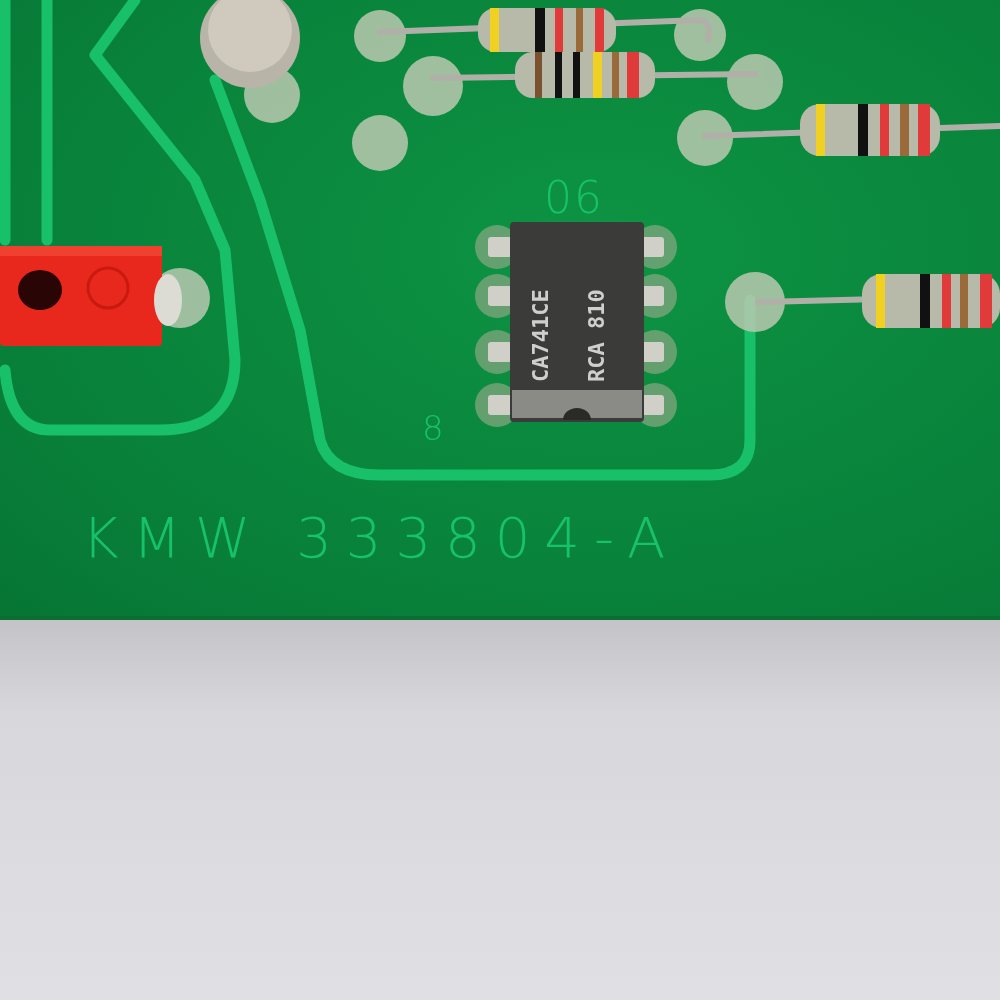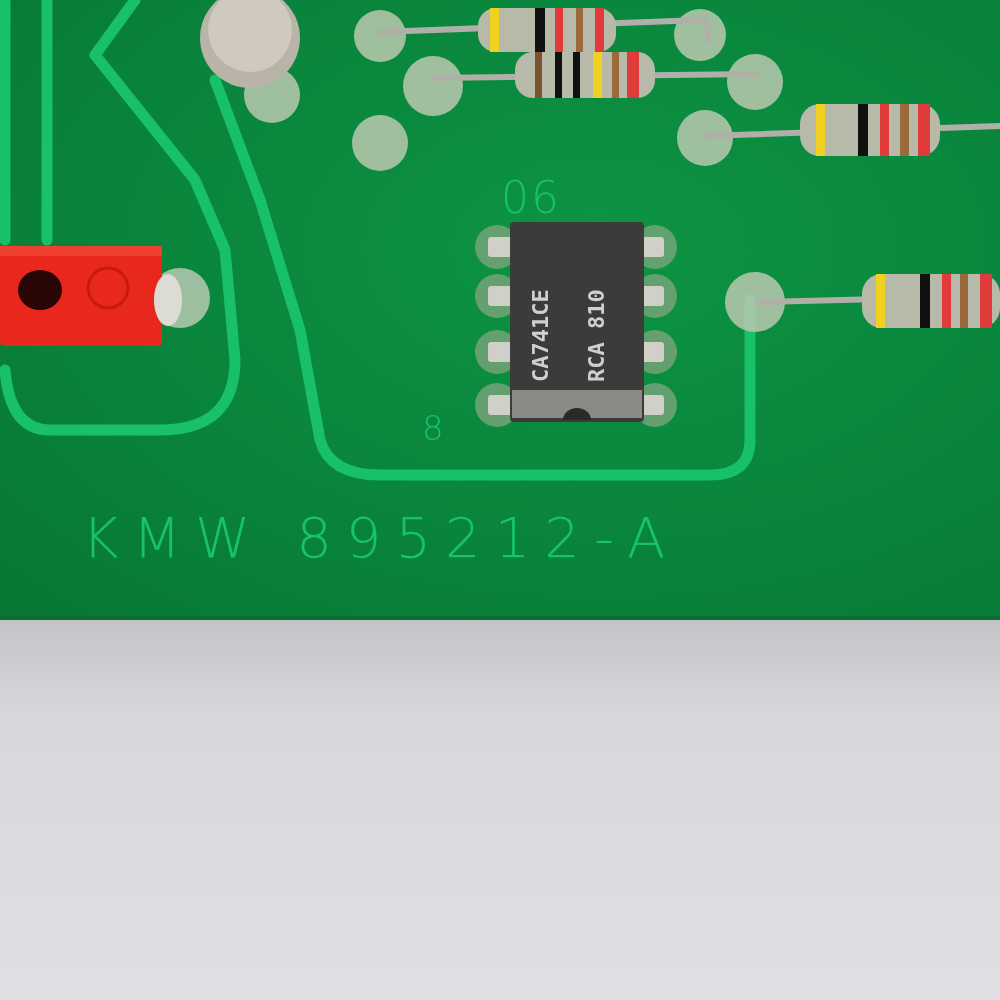--- a/index.html
+++ b/index.html
@@ -111,18 +111,18 @@
   <rect x="512" y="390" width="130" height="28" fill="#8a8a86"></rect>
   <path d="M563 420 A14 12 0 0 1 591 420 Z" fill="#2a2a28"></path>
 
   <rect x="0" y="246" width="162" height="100" rx="4" fill="#e8281c"></rect>
   <rect x="0" y="246" width="162" height="10" fill="#f04030"></rect>
   <ellipse cx="40" cy="290" rx="22" ry="20" fill="#2a0505"></ellipse>
   <circle cx="108" cy="288" r="20" fill="none" stroke="#c81a10" stroke-width="3"></circle>
   <ellipse cx="168" cy="300" rx="14" ry="26" fill="#dcdcd4"></ellipse>
 </svg>
 
-<div class="silk" style="left:501px;top:172px;font-size:44px;">06</div>
+<div class="silk" style="left:544px;top:172px;font-size:44px;">06</div>
 <div class="silk" style="left:422px;top:408px;font-size:34px;">8</div>
-<div class="silk" style="left:82px;top:505px;font-size:56px;letter-spacing:14px;">KMW 895212-A</div>
+<div class="silk" style="left:82px;top:505px;font-size:56px;letter-spacing:14px;">KMW 333804-A</div>
 
 <div class="chip-text" style="left:528px;top:382px;">CA741CE</div>
 <div class="chip-text" style="left:584px;top:382px;">RCA 810</div>
 
 </body></html>

